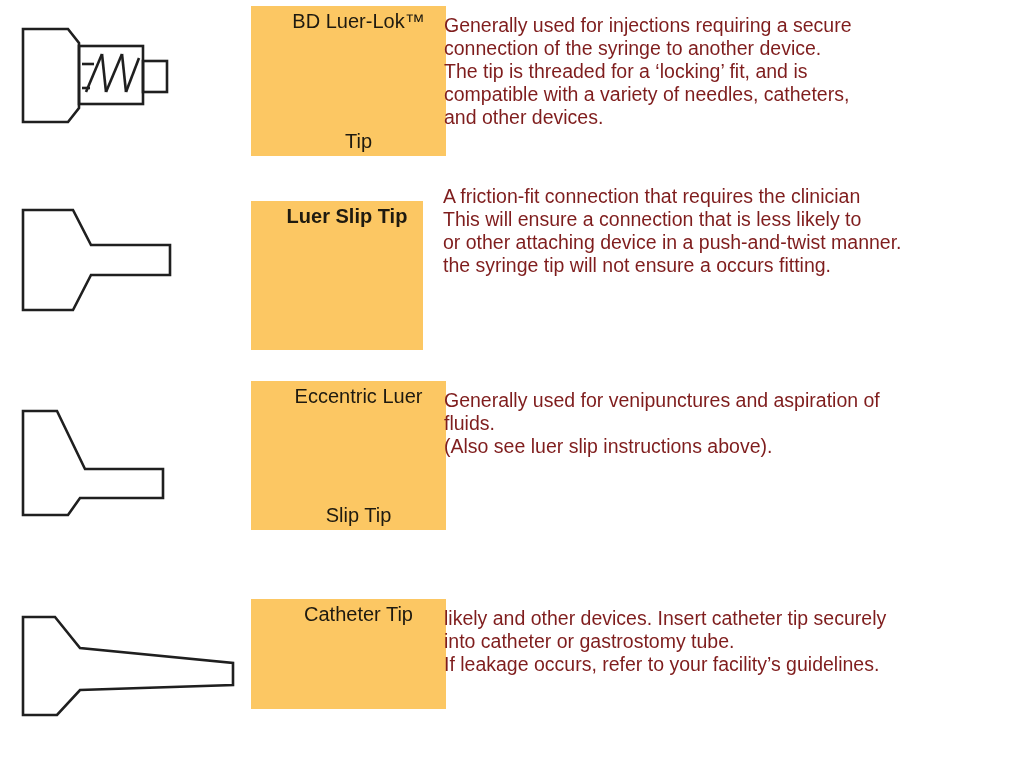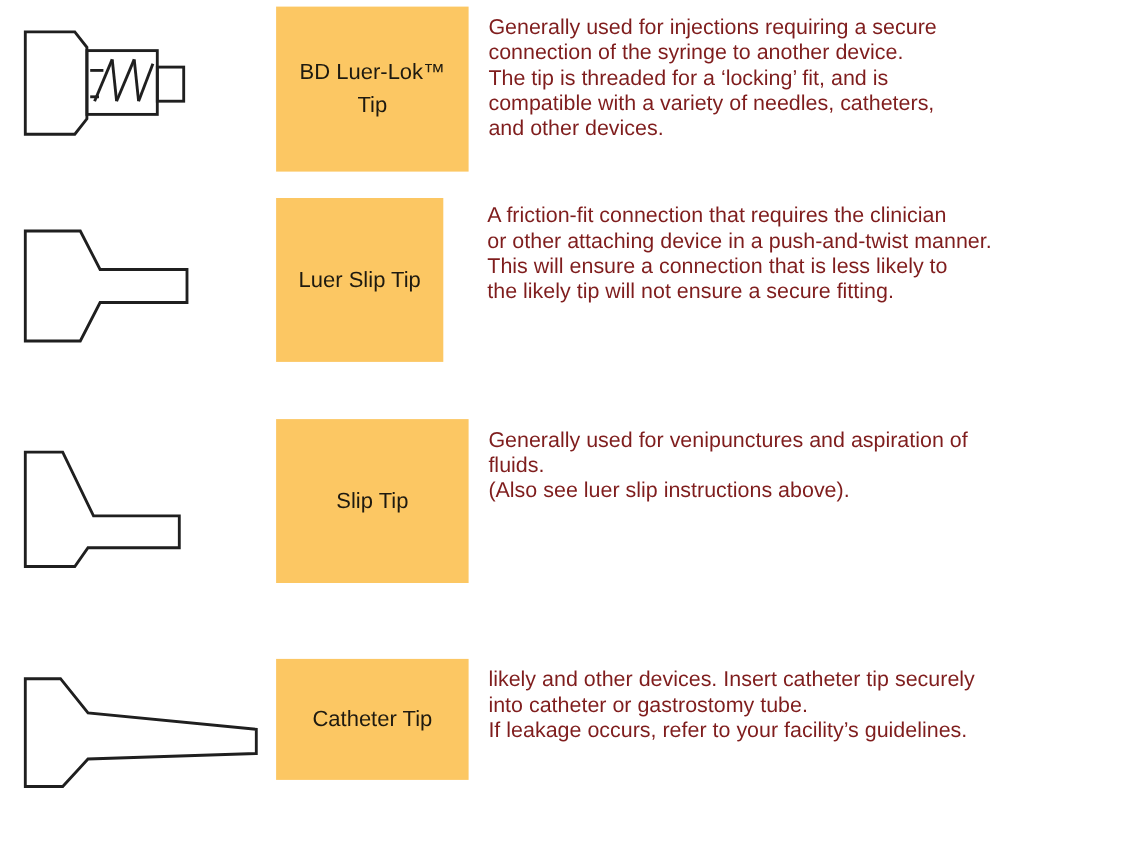--- a/index.html
+++ b/index.html
@@ -26,41 +26,42 @@
     stroke: #1f1f1f;
     stroke-width: 2.6;
     stroke-linejoin: miter;
     stroke-linecap: butt;
   }
   .label-box {
     position: absolute;
     background: #fcc763;
     display: flex;
     flex-direction: column;
-    justify-content: center;
+    justify-content: space-between;
     align-items: center;
     text-align: center;
     font-size: 20px;
     line-height: 30px;
     color: #1e1a10;
+    padding-left: 20px;
   }
   .desc {
     position: absolute;
     font-size: 19.5px;
     line-height: 23px;
     white-space: nowrap;
     color: #7f1d1d;
   }
   
   .d1 { left: 10px;  top: 20px;  width: 170px; height: 120px; }
   .b1 { left: 251px; top: 6px;   width: 175px; height: 150px; }
   .t1 { left: 444px; top: 14px; }
   
   .d2 { left: 20px;  top: 205px; width: 155px; height: 110px; }
-  .b2 { left: 251px; top: 180px; width: 152px; height: 149px; }
+  .b2 { left: 251px; top: 201px; width: 152px; height: 149px; font-weight: bold; }
   .t2 { left: 443px; top: 185px; }
   
   .d3 { left: 15px;  top: 405px; width: 160px; height: 115px; }
   .b3 { left: 251px; top: 381px; width: 175px; height: 149px; }
   .t3 { left: 444px; top: 389px; }
   
   .d4 { left: 15px;  top: 610px; width: 225px; height: 115px; }
   .b4 { left: 251px; top: 599px; width: 175px; height: 110px; }
   .t4 { left: 444px; top: 607px; }
 </style>
@@ -97,31 +98,32 @@
 
   <div>
     <svg class="drawing d2" viewBox="0 0 155 110">
       <path d="M3,5 L53,5 L71,40 L150,40 L150,70 L71,70 L53,105 L3,105 Z"></path>
     </svg>
     <div class="label-box b2">
         <div>Luer Slip Tip</div>
       </div>
     <div class="desc t2">
         <div>A friction-fit connection that requires the clinician</div>
+        <div>This will ensure a connection that is less likely to</div>
         <div>or other attaching device in a push-and-twist manner.</div>
-        <div>This will ensure a connection that is less likely to</div>
-        <div>the likely tip will not ensure a secure fitting.</div>
+        <div>the syringe tip will not ensure a occurs fitting.</div>
       </div>
   </div>
 
   <div>
     <svg class="drawing d3" viewBox="0 0 160 115">
       <path d="M8,6 L42,6 L70,64 L148,64 L148,93 L65,93 L53,110 L8,110 Z"></path>
     </svg>
     <div class="label-box b3">
+        <div>Eccentric Luer</div>
         <div>Slip Tip</div>
       </div>
     <div class="desc t3">
         <div>Generally used for venipunctures and aspiration of</div>
         <div>fluids.</div>
         <div>(Also see luer slip instructions above).</div>
       </div>
   </div>
 
   <div>

